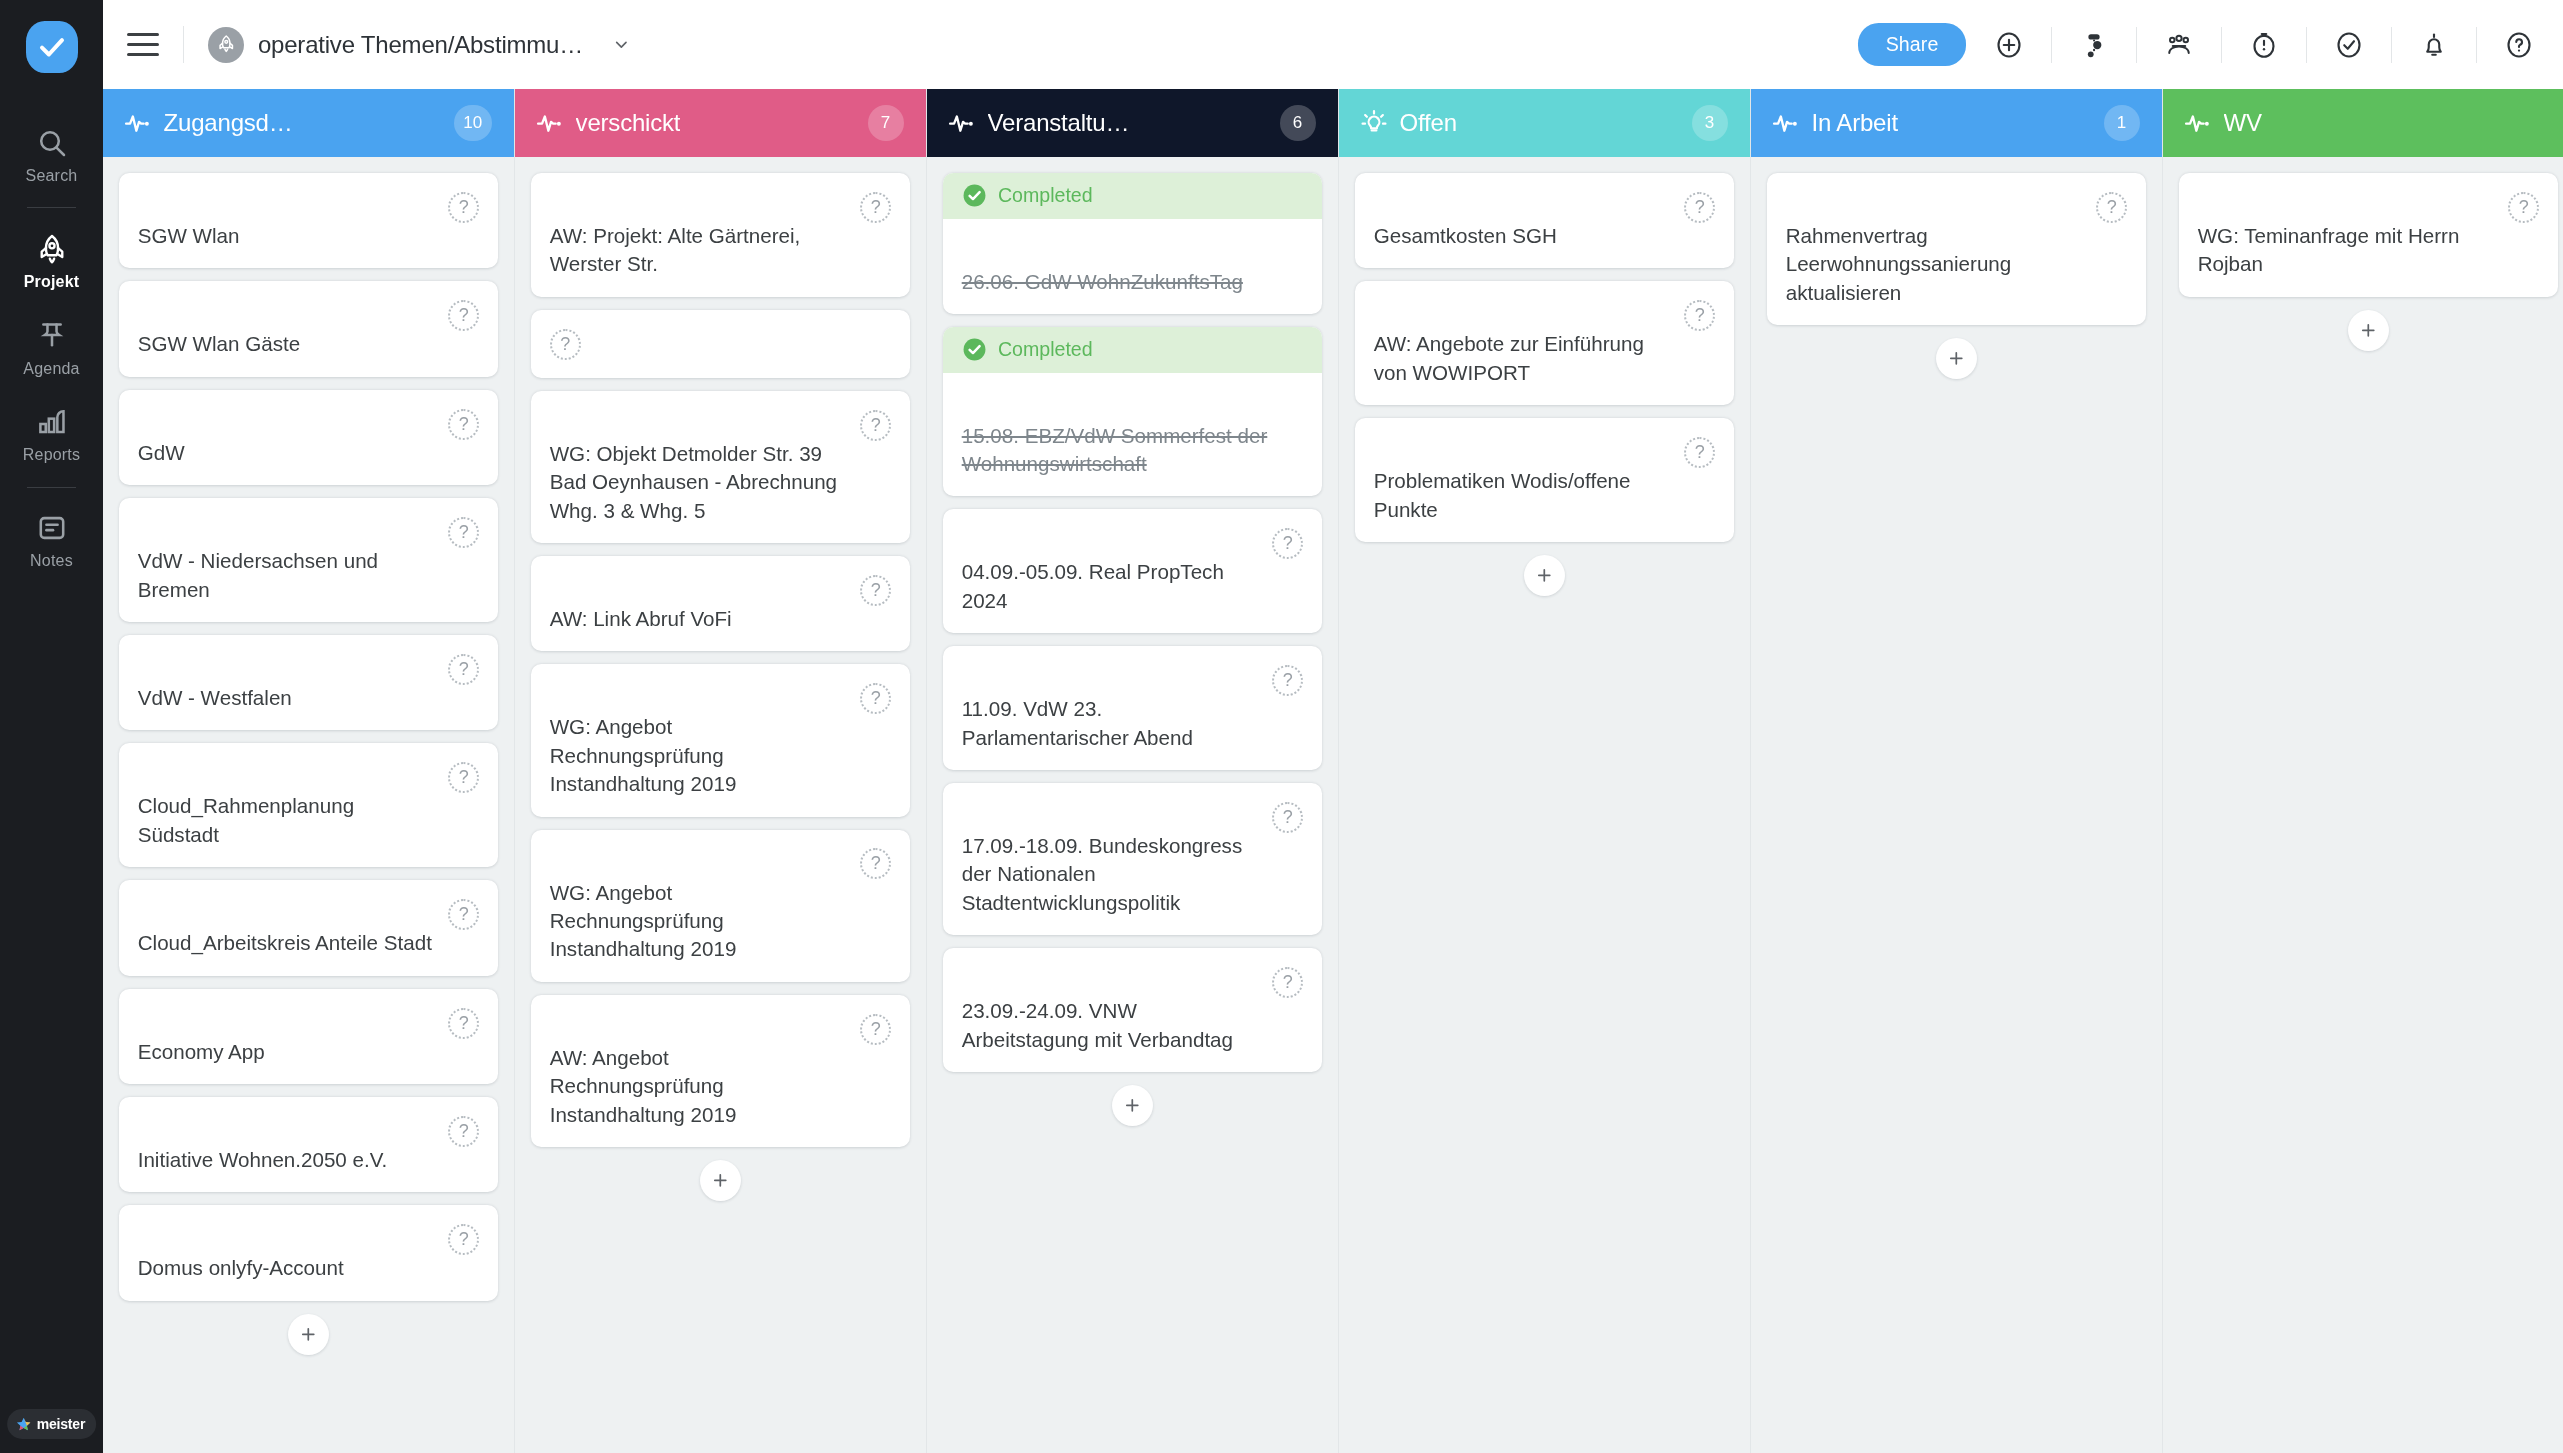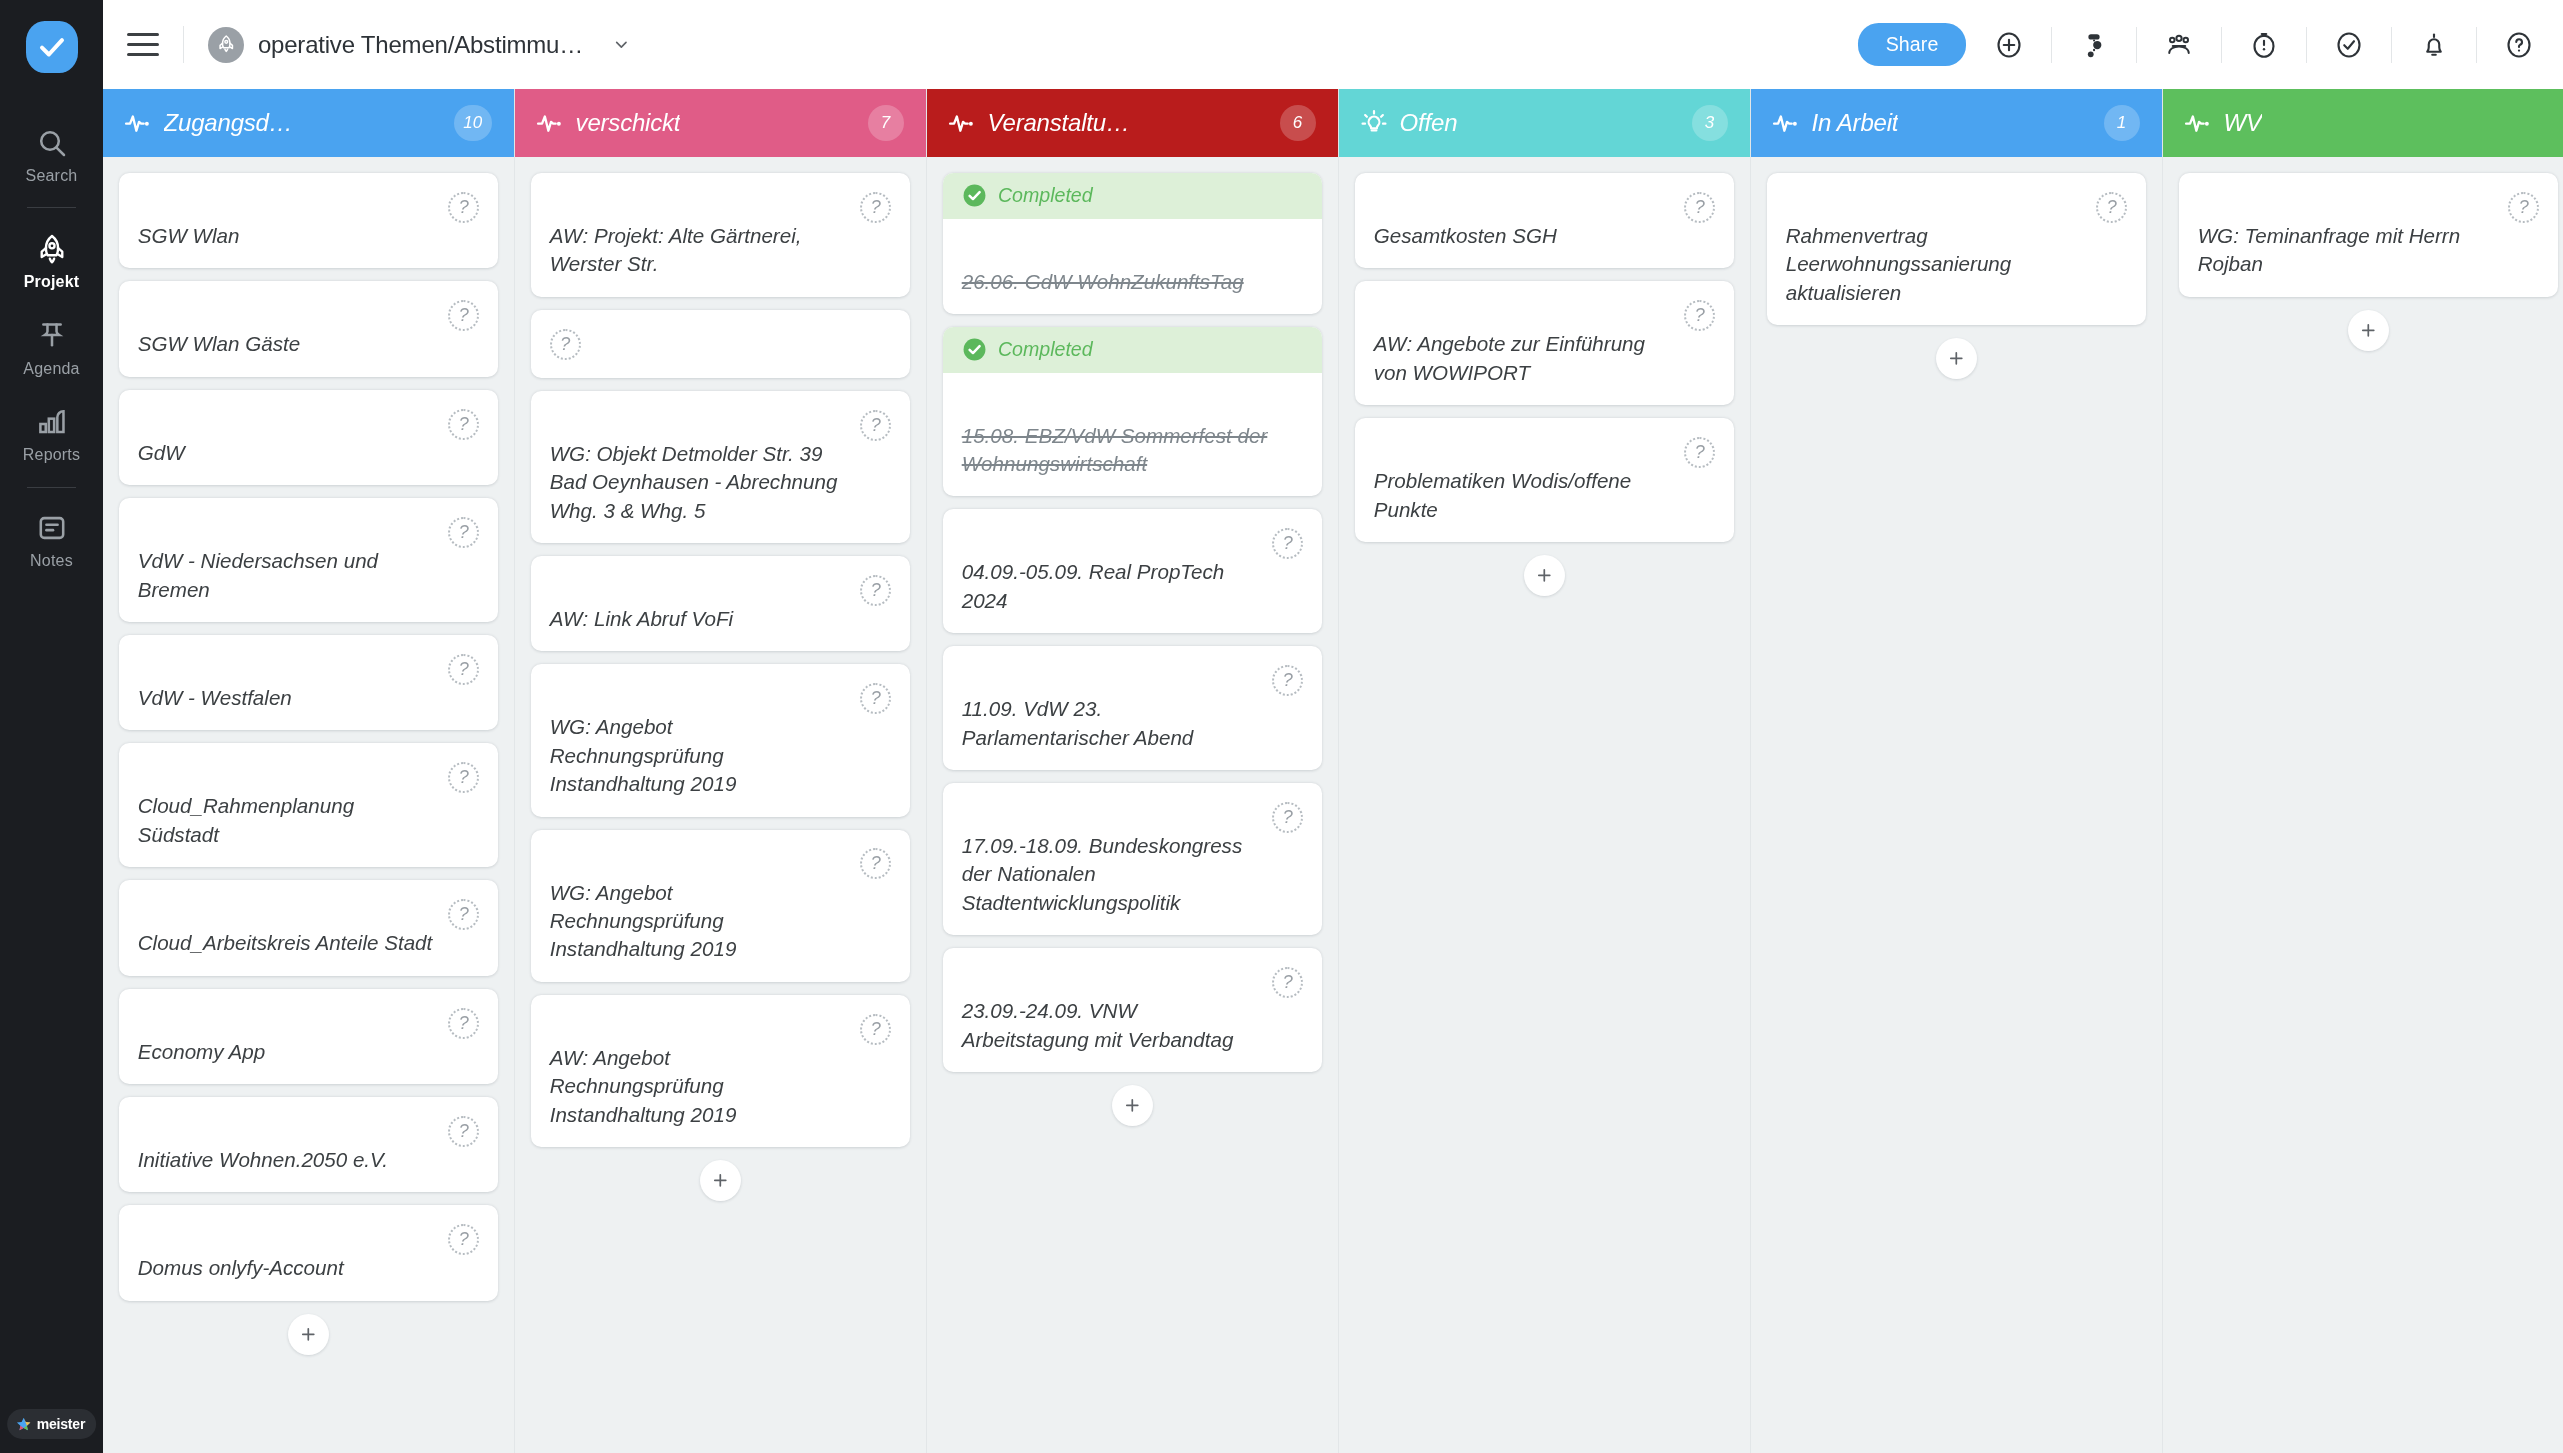--- a/index.html
+++ b/index.html
@@ -63,21 +63,21 @@
   .share-btn {
     background: #4aa3f0; color: #fff; font-size: 19.6px; border: none;
     border-radius: 20.6px; padding: 10.3px 28px; cursor: pointer; letter-spacing: 0.1px;
   }
   .tb-icon { width: 43px; height: 43px; margin-left: 20.6px; display: flex; align-items: center; justify-content: center; cursor: pointer; color: #2e3338; }
   .tb-icon svg { width: 30px; height: 30px; }
   .tb-sep { width: 0.9px; height: 36px; background: #e3e6e8; margin-left: 20.6px; }
 
   
   .board { flex: 1 1 auto; display: flex; min-height: 0; overflow: hidden; }
-  .col { width: 412px; flex: 0 0 412px; display: flex; flex-direction: column; min-height: 0; background: #eef1f2; border-right: 0.9px solid #e2e6e8; font-style: italic; }
+  .col { width: 412px; flex: 0 0 412px; display: flex; flex-direction: column; min-height: 0; background: #eef1f2; border-right: 0.9px solid #e2e6e8; }
   .col-head {
     height: 68px; flex: 0 0 68px; display: flex; align-items: center;
     padding: 0 22.5px 0 20.6px; color: #fff;
   }
   .col-head .ch-icon { width: 28px; height: 28px; margin-right: 12px; display: flex; align-items: center; justify-content: center; }
   .col-head .ch-icon svg { width: 28px; height: 28px; }
   .col-head .ch-name { font-size: 24px; letter-spacing: -0.2px; white-space: nowrap; overflow: hidden; }
   .col-head .ch-spacer { flex: 1 1 auto; }
   .col-head .ch-count {
     min-width: 36px; height: 36px; border-radius: 18px; background: rgba(255,255,255,.22);
@@ -438,21 +438,21 @@
             <div class="add-card">
               <span style="display:flex;width:20.6px;height:20.6px">
                 <svg viewBox="0 0 24 24" fill="none" stroke="currentColor" stroke-width="2" stroke-linecap="round">
                   <path d="M12 5.6v12.8M5.6 12h12.8"></path>
                 </svg>
               </span>
             </div>
           </div>
         </div>
         <div class="col">
-          <div class="col-head" style="background: #b91c1c;">
+          <div class="col-head" style="background: #0f172a;">
             <span class="ch-icon">
               <svg viewBox="0 0 24 24" fill="none" stroke="#ffffff" stroke-width="2" stroke-linecap="round" stroke-linejoin="round">
     <path d="M1.8 12.6h3.4l2.4-6.2 3 12.2 2.3-7.6 1.8 1.6h2.2"></path>
     <circle cx="19.6" cy="12.6" r="1.7" fill="#ffffff" stroke="none"></circle>
               </svg>
             </span>
             <span class="ch-name">Veranstaltu…</span>
             <span class="ch-spacer"></span>
             <span class="ch-count">6</span>
           </div>

